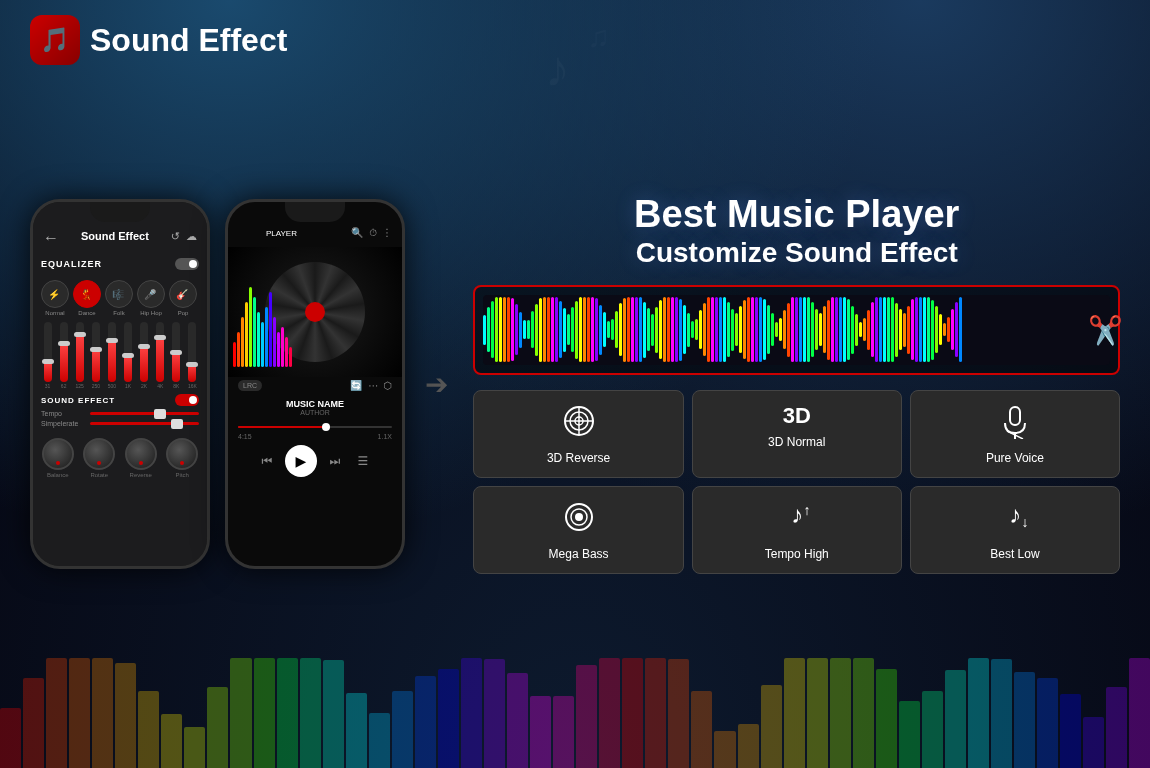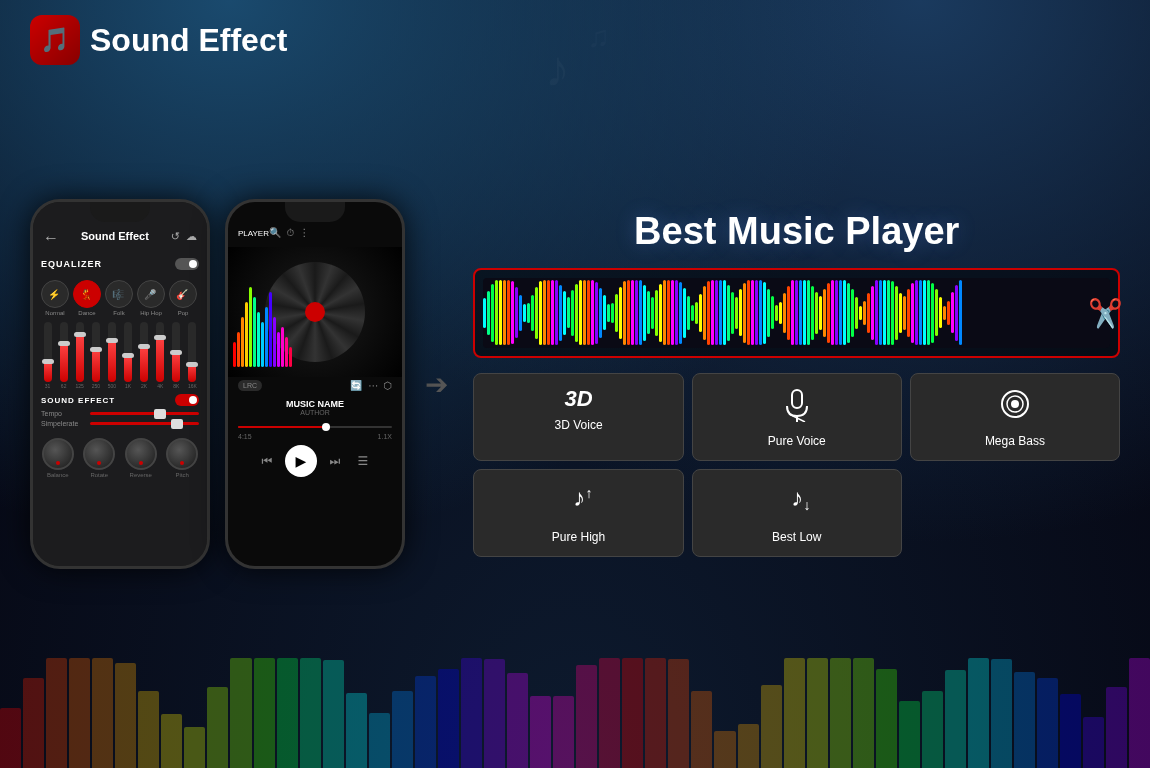--- a/index.html
+++ b/index.html
@@ -346,20 +346,22 @@
     }
 
     
     .phone2 {
       background: #0a0a0a;
     }
     .phone2-header {
       padding: 25px 10px 8px;
       display: flex;
       align-items: center;
+      justify-content: space-between;
+      margin-left: 28px;
     }
     .phone2-header span {
       color: white;
       font-size: 8px;
     }
 
     .vinyl-area {
       width: 100%;
       height: 130px;
       background: radial-gradient(circle at 50% 50%, #222 0%, #111 40%, #000 100%);
@@ -557,21 +559,20 @@
       padding: 12px 8px;
       display: flex;
       flex-direction: column;
       align-items: center;
       gap: 6px;
       border: 1px solid #444;
     }
     .effect-icon {
       font-size: 24px;
       color: white;
-      font-style: italic;
     }
     .effect-label {
       font-size: 12px;
       color: white;
       font-weight: 500;
     }
 
     
     .bar-chart {
       position: absolute;
@@ -918,20 +919,21 @@
     <div class="arrow-section">
       <div class="arrow">➔</div>
     </div>
 
   </div>
 
   <div class="right-section">
 
     <div class="hero-text">
       <div class="hero-title">Best Music Player</div>
+      <div class="hero-subtitle">Customize Sound Effect</div>
     </div>
 
     <div class="waveform-box">
       <div class="waveform" id="waveform">
           <div class="waveform-bar" style="height: 30px; background: rgb(0, 255, 255);"></div>
           <div class="waveform-bar" style="height: 44.5514px; background: rgb(0, 255, 136);"></div>
           <div class="waveform-bar" style="height: 57.3389px; background: rgb(0, 255, 68);"></div>
           <div class="waveform-bar" style="height: 65px; background: rgb(136, 255, 0);"></div>
           <div class="waveform-bar" style="height: 65px; background: rgb(255, 255, 0);"></div>
           <div class="waveform-bar" style="height: 65px; background: rgb(255, 136, 0);"></div>
@@ -1048,24 +1050,36 @@
           <div class="waveform-bar" style="height: 24.4245px; background: rgb(255, 68, 0);"></div>
           <div class="waveform-bar" style="height: 41.1716px; background: rgb(255, 0, 255);"></div>
           <div class="waveform-bar" style="height: 55.4927px; background: rgb(136, 0, 255);"></div>
           <div class="waveform-bar" style="height: 65px; background: rgb(0, 136, 255);"></div>
         </div>
       <span class="scissors-icon">✂️</span>
     </div>
 
     <div class="effects-grid">
 
+      <div class="effect-btn">
+        <div class="effect-icon">
+          <svg width="36" height="36" viewBox="0 0 36 36">
+            <circle cx="18" cy="18" r="14" fill="none" stroke="white" stroke-width="2"></circle>
+            <circle cx="18" cy="18" r="9" fill="none" stroke="white" stroke-width="1.5"></circle>
+            <circle cx="18" cy="18" r="4" fill="none" stroke="white" stroke-width="1.5"></circle>
+            <line x1="4" y1="18" x2="32" y2="18" stroke="white" stroke-width="1.5"></line>
+            <line x1="18" y1="4" x2="18" y2="32" stroke="white" stroke-width="1.5"></line>
+          </svg>
+        </div>
+        <span class="effect-label">3D Reverse</span>
+      </div>
 
       <div class="effect-btn">
         <div class="effect-icon" style="font-weight:900;font-size:22px;color:white;">3D</div>
-        <span class="effect-label">3D Voice</span>
+        <span class="effect-label">3D Normal</span>
       </div>
 
       <div class="effect-btn">
         <div class="effect-icon">
           <svg width="36" height="36" viewBox="0 0 36 36">
             <rect x="13" y="4" width="10" height="18" rx="5" fill="none" stroke="white" stroke-width="2"></rect>
             <path d="M8 20 Q8 30 18 30 Q28 30 28 20" fill="none" stroke="white" stroke-width="2"></path>
             <line x1="18" y1="30" x2="18" y2="36" stroke="white" stroke-width="2"></line>
 
             <line x1="10" y1="28" x2="26" y2="36" stroke="white" stroke-width="1.5"></line>
@@ -1085,21 +1099,21 @@
         <span class="effect-label">Mega Bass</span>
       </div>
 
       <div class="effect-btn">
         <div class="effect-icon">
           <svg width="36" height="36" viewBox="0 0 36 36">
             <text x="18" y="24" text-anchor="middle" font-size="24" fill="white">♪</text>
             <text x="28" y="16" text-anchor="middle" font-size="14" fill="white">↑</text>
           </svg>
         </div>
-        <span class="effect-label">Pure High</span>
+        <span class="effect-label">Tempo High</span>
       </div>
 
       <div class="effect-btn">
         <div class="effect-icon">
           <svg width="36" height="36" viewBox="0 0 36 36">
             <text x="18" y="24" text-anchor="middle" font-size="24" fill="white">♪</text>
             <text x="28" y="28" text-anchor="middle" font-size="14" fill="white">↓</text>
           </svg>
         </div>
         <span class="effect-label">Best Low</span>

